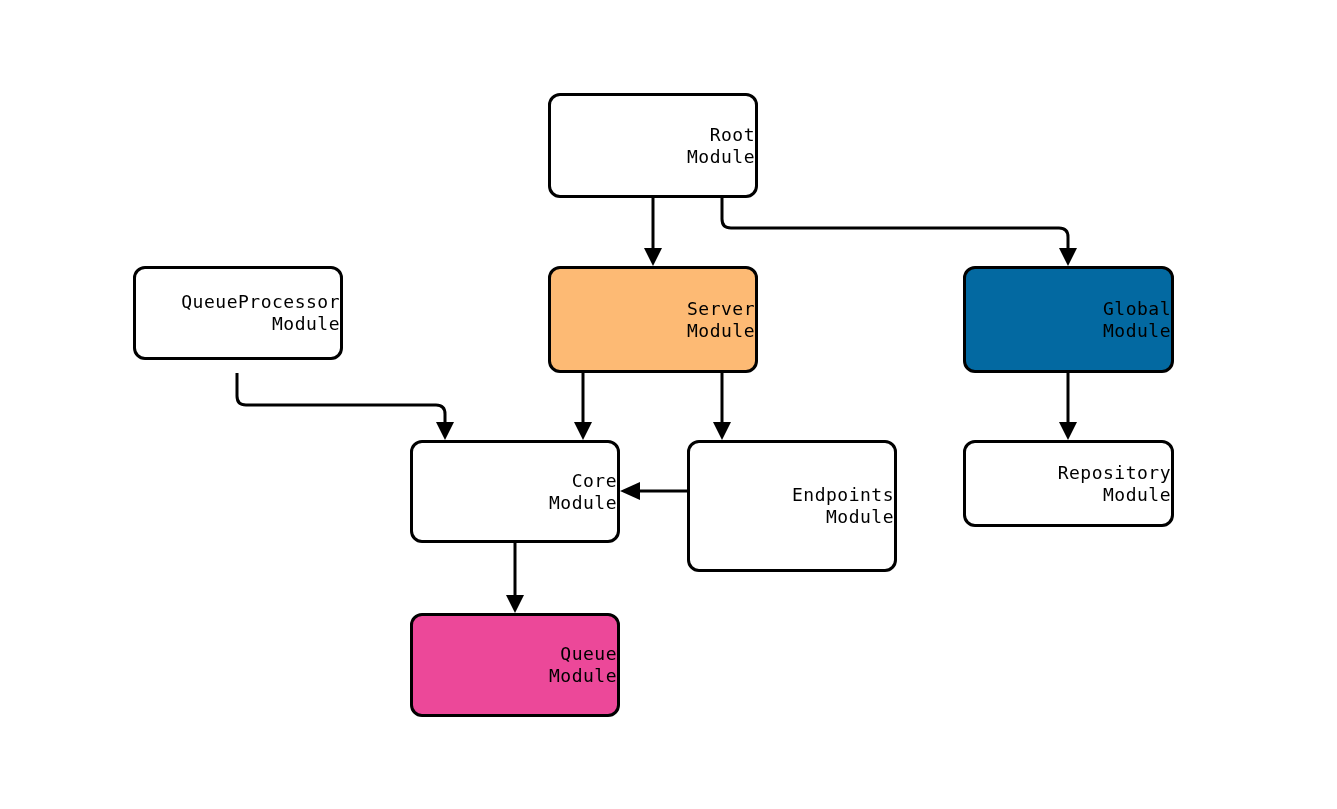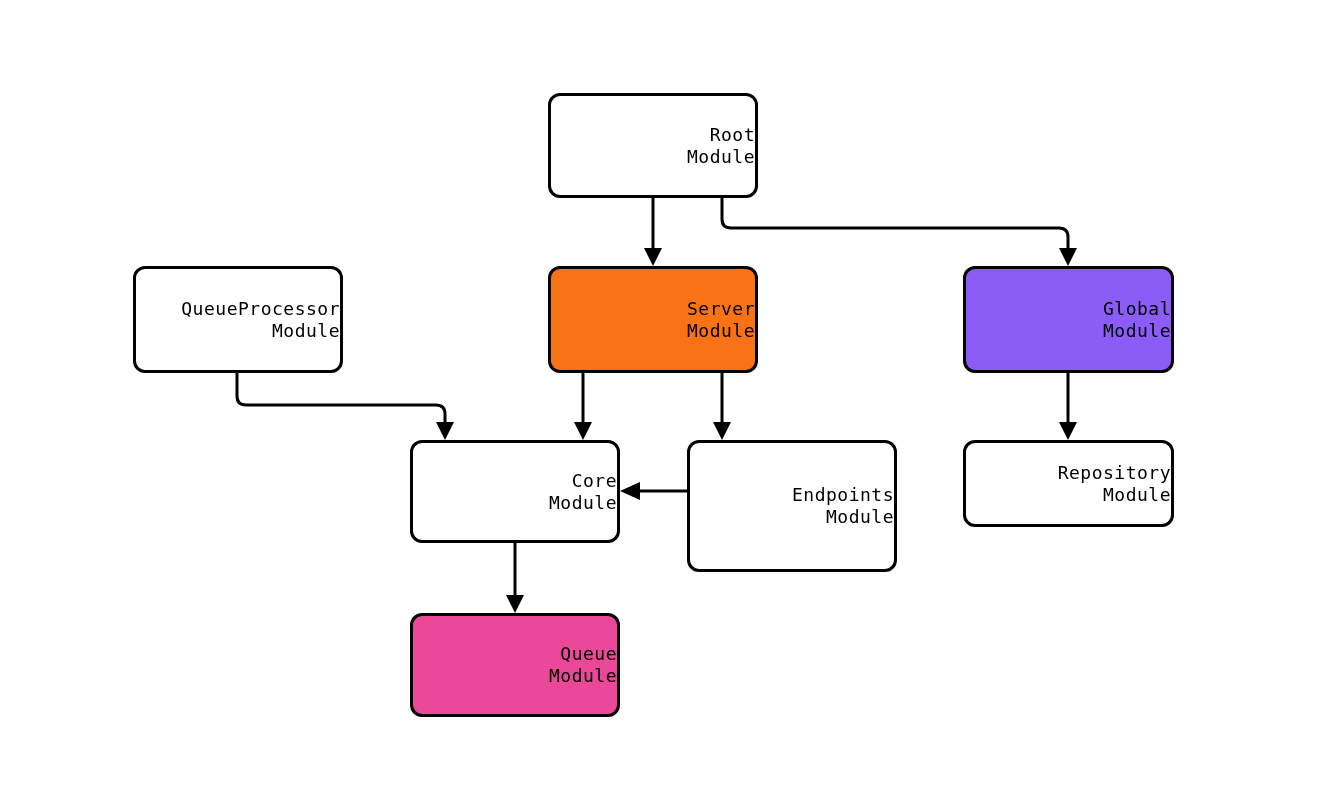--- a/index.html
+++ b/index.html
@@ -84,29 +84,29 @@
         <path d="M 515 543 L 515 602" fill="none" stroke="#000000" stroke-width="3" stroke-linecap="butt"></path>
         <path d="M 515 613 L 506 595 L 524 595 Z" fill="#000000" stroke="none"></path>
       </g>
     </svg>
 
   <div id="node-layer">
       <div class="node" style="left: 548px; top: 93px; width: 210px; height: 105px; background: rgb(255, 255, 255); border-color: rgb(0, 0, 0);">
         <div class="node-line">Root</div>
         <div class="node-line">Module</div>
       </div>
-      <div class="node" style="left: 133px; top: 266px; width: 210px; height: 107px; background: rgb(255, 255, 255); border-color: rgb(0, 0, 0);">
+      <div class="node" style="left: 133px; top: 266px; width: 210px; height: 94px; background: rgb(255, 255, 255); border-color: rgb(0, 0, 0);">
         <div class="node-line">QueueProcessor</div>
         <div class="node-line">Module</div>
       </div>
-      <div class="node" style="left: 548px; top: 266px; width: 210px; height: 107px; background: #f97316; border-color: rgb(0, 0, 0);">
+      <div class="node" style="left: 548px; top: 266px; width: 210px; height: 107px; background: #fdba74; border-color: rgb(0, 0, 0);">
         <div class="node-line">Server</div>
         <div class="node-line">Module</div>
       </div>
-      <div class="node" style="left: 963px; top: 266px; width: 211px; height: 107px; background: #8b5cf6; border-color: rgb(0, 0, 0);">
+      <div class="node" style="left: 963px; top: 266px; width: 211px; height: 107px; background: #0369a1; border-color: rgb(0, 0, 0);">
         <div class="node-line">Global</div>
         <div class="node-line">Module</div>
       </div>
       <div class="node" style="left: 410px; top: 440px; width: 210px; height: 103px; background: rgb(255, 255, 255); border-color: rgb(0, 0, 0); padding-left: 33px;">
         <div class="node-line">Core</div>
         <div class="node-line">Module</div>
       </div>
       <div class="node" style="left: 687px; top: 440px; width: 210px; height: 132px; background: rgb(255, 255, 255); border-color: rgb(0, 0, 0);">
         <div class="node-line">Endpoints</div>
         <div class="node-line">Module</div>

